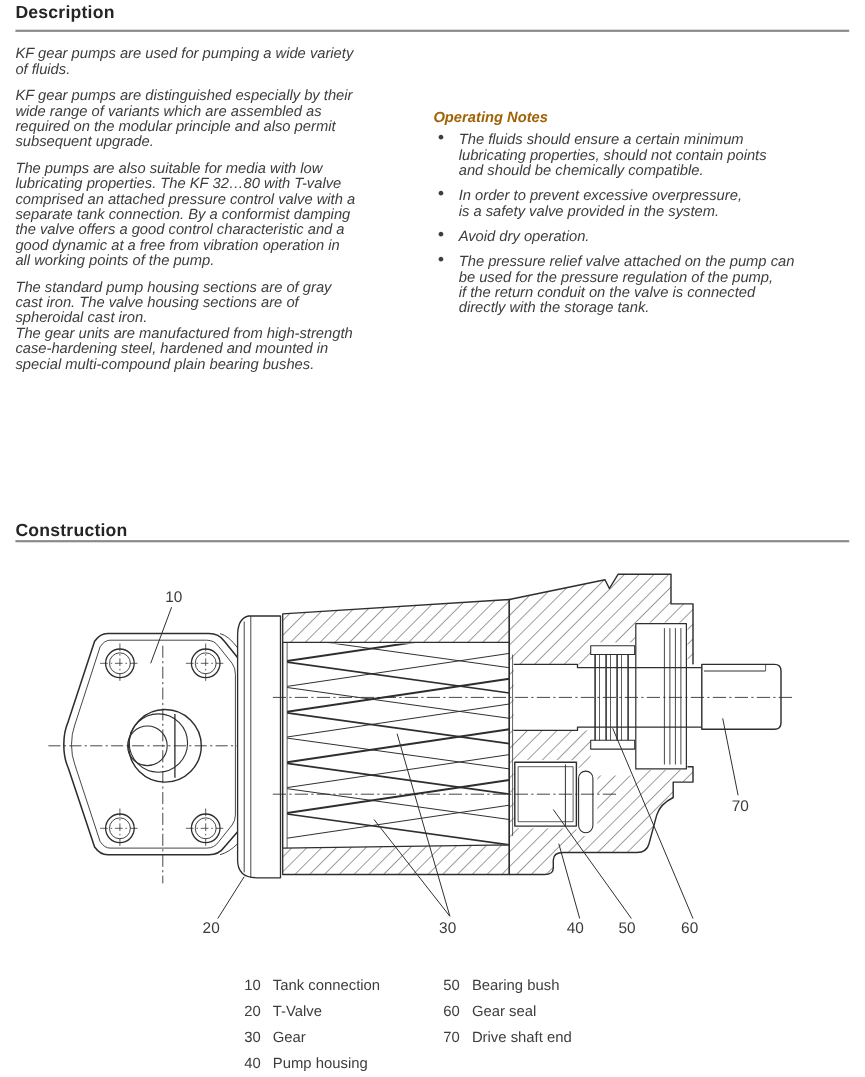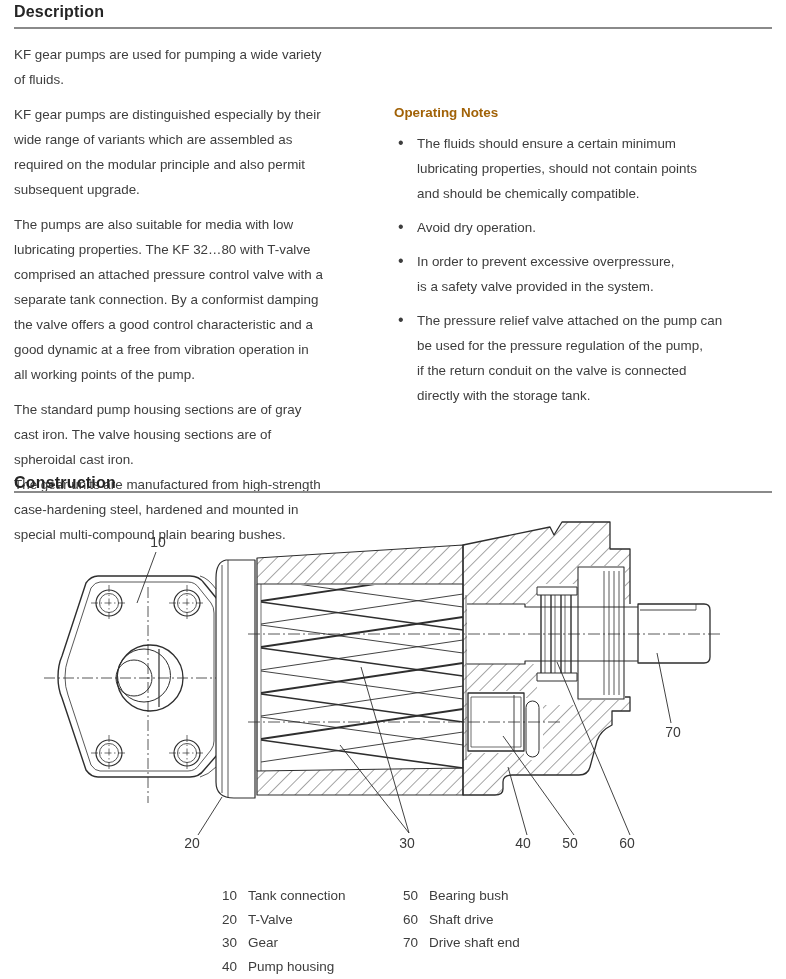--- a/index.html
+++ b/index.html
@@ -6,21 +6,21 @@
   body{
     width:786px;height:979px;position:relative;overflow:hidden;
     font-family:"Liberation Sans","DejaVu Sans",sans-serif;
     color:#3d3d3d;
   }
   .abs{position:absolute;}
   h2.sec-title{
     margin:0;font-size:16px;font-weight:bold;color:#252525;letter-spacing:.2px;
   }
   .rule{height:2px;background:#8a8a8a;}
-  .col{font-size:13.4px;line-height:25px;}
+  .col{font-size:13.4px;line-height:14px;font-style:italic;}
   .col p{margin:0 0 10px 0;white-space:pre-line;}
   .notes-title{font-weight:bold;color:#a16207;margin:58px 0 6px 0;font-size:13.4px;}
   ul.notes{list-style:none;margin:0;padding:0;}
   ul.notes li{
     position:relative;padding-left:23px;margin:0 0 9px 0;white-space:pre-line;
   }
   ul.notes li::before{
     content:"\2022";position:absolute;left:4px;top:-1px;font-size:16px;color:#3d3d3d;
   }
   .legend{font-size:13.5px;color:#3d3d3d;}
@@ -55,23 +55,23 @@
 case-hardening steel, hardened and mounted in
 special multi-compound plain bearing bushes.</p>
 </div>
 
 <div class="col abs" style="left:394px;top:42px;width:380px;">
   <div class="notes-title">Operating Notes</div>
   <ul class="notes">
     <li>The fluids should ensure a certain minimum
 lubricating properties, should not contain points
 and should be chemically compatible.</li>
-    <li>Avoid dry operation.</li>
     <li>In order to prevent excessive overpressure,
 is a safety valve provided in the system.</li>
+    <li>Avoid dry operation.</li>
     <li>The pressure relief valve attached on the pump can
 be used for the pressure regulation of the pump,
 if the return conduit on the valve is connected
 directly with the storage tank.</li>
   </ul>
 </div>
 
 <h2 class="sec-title abs" style="left:14px;top:474px;text-align:center;">Construction</h2>
 <div class="rule abs" style="left:14px;top:491px;width:758px;"></div>
 
@@ -255,19 +255,19 @@
   </div>
 </div>
 
 <div class="legend abs" style="left:400px;top:884px;">
   <div class="legend-row">
     <span class="legend-num">50</span>
     <span>Bearing bush</span>
   </div>
   <div class="legend-row">
     <span class="legend-num">60</span>
-    <span>Shaft drive</span>
+    <span>Gear seal</span>
   </div>
   <div class="legend-row">
     <span class="legend-num">70</span>
     <span>Drive shaft end</span>
   </div>
 </div>
 
 </body></html>

